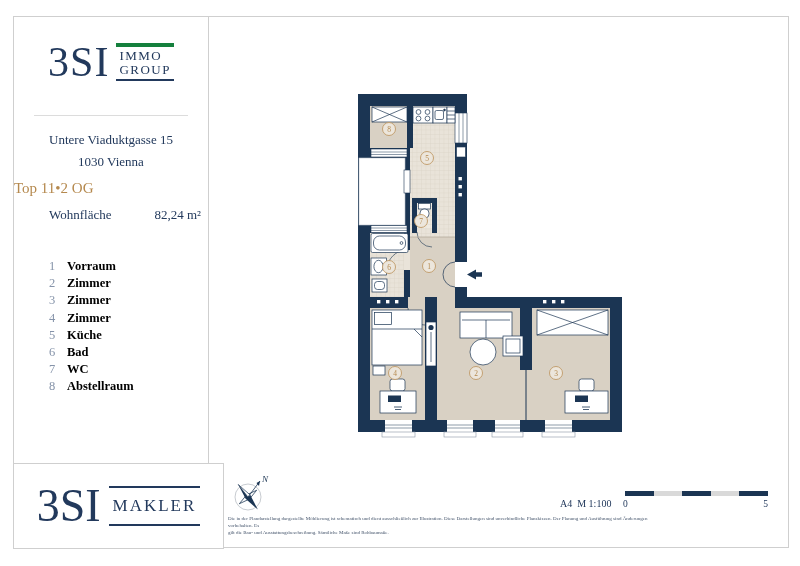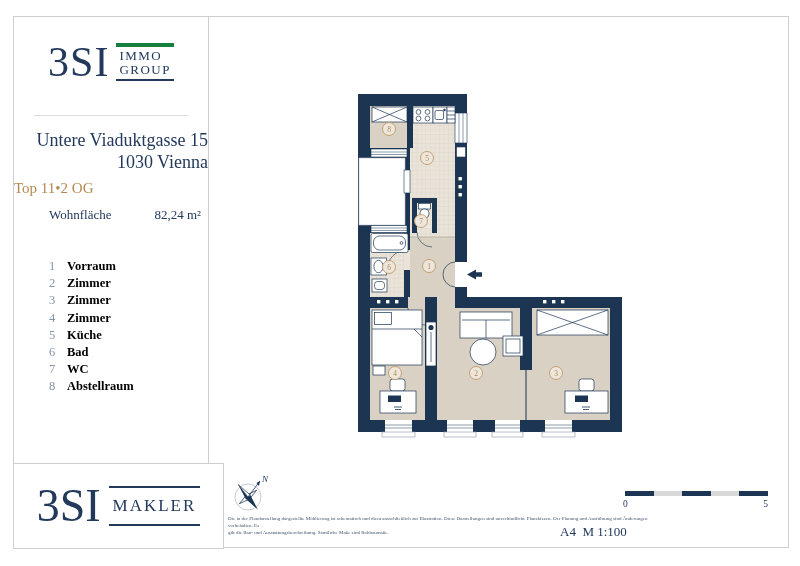--- a/index.html
+++ b/index.html
@@ -7,32 +7,32 @@
   .abs{position:absolute;}
   
   .frame{left:13px;top:16px;width:774px;height:530px;border:1px solid #cfcfcf;}
   .vdivider{left:208px;top:16px;width:1px;height:530px;background:#cfcfcf;}
   
   .sidebar{left:14px;top:17px;width:194px;height:446px;}
   .logo-top{left:0;top:24px;width:194px;display:flex;justify-content:center;align-items:center;gap:7px;}
   .brand-big{font-size:42px;line-height:1;color:#22395c;letter-spacing:1px;}
   .logo-words{border-top:4px solid #15803d;border-bottom:2px solid #22395c;padding:2px 3px;font-size:13px;letter-spacing:1.5px;line-height:1.08;color:#22395c;}
   .sep{left:20px;top:98px;width:154px;height:1px;background:#dcdcdc;}
-  .addr{left:0;top:112px;width:194px;text-align:right;font-size:18px;line-height:22px;color:#22395c;}
+  .addr{left:0;top:112px;width:194px;text-align:center;font-size:13px;line-height:22px;color:#22395c;}
   .unit{left:0;top:163px;width:194px;text-align:left;font-size:15px;color:#b5894e;}
   .arearow{left:35px;top:190px;width:152px;display:flex;justify-content:space-between;font-size:13px;color:#22395c;}
   .legend{left:35px;top:241px;font-size:12.5px;}
   .legend-row{display:flex;height:17.2px;line-height:17.2px;}
   .legend-num{width:18px;color:#8593a9;}
   .legend-label{color:#000000;font-weight:bold;}
   
   .makler-box{left:13px;top:463px;width:209px;height:84px;border:1px solid #cfcfcf;background:#fff;display:flex;align-items:center;justify-content:center;gap:8px;}
   .brand-big2{font-size:46px;line-height:1;color:#22395c;}
   .makler-words{border-top:2px solid #22395c;border-bottom:2px solid #22395c;padding:8px 4px;font-size:17px;letter-spacing:2px;color:#22395c;}
-  .scaletext{left:560px;top:524px;font-size:13px;color:#22395c;white-space:pre;}
+  .scaletext{left:560px;top:498px;font-size:10px;color:#22395c;white-space:pre;}
   .scalebar{left:625px;top:491px;width:143px;height:5px;display:flex;}
   .scalebar div{flex:1;}
   .sb-d{background:#1b3553;}
   .sb-l{background:#d9d9d9;}
   .scalelabels{left:623px;top:499px;width:145px;display:flex;justify-content:space-between;font-size:9.5px;color:#22395c;}
   .fineprint{left:228px;top:515px;width:430px;font-size:5px;line-height:7px;color:#44546b;}
 </style>
 </head>
 <body>
 

